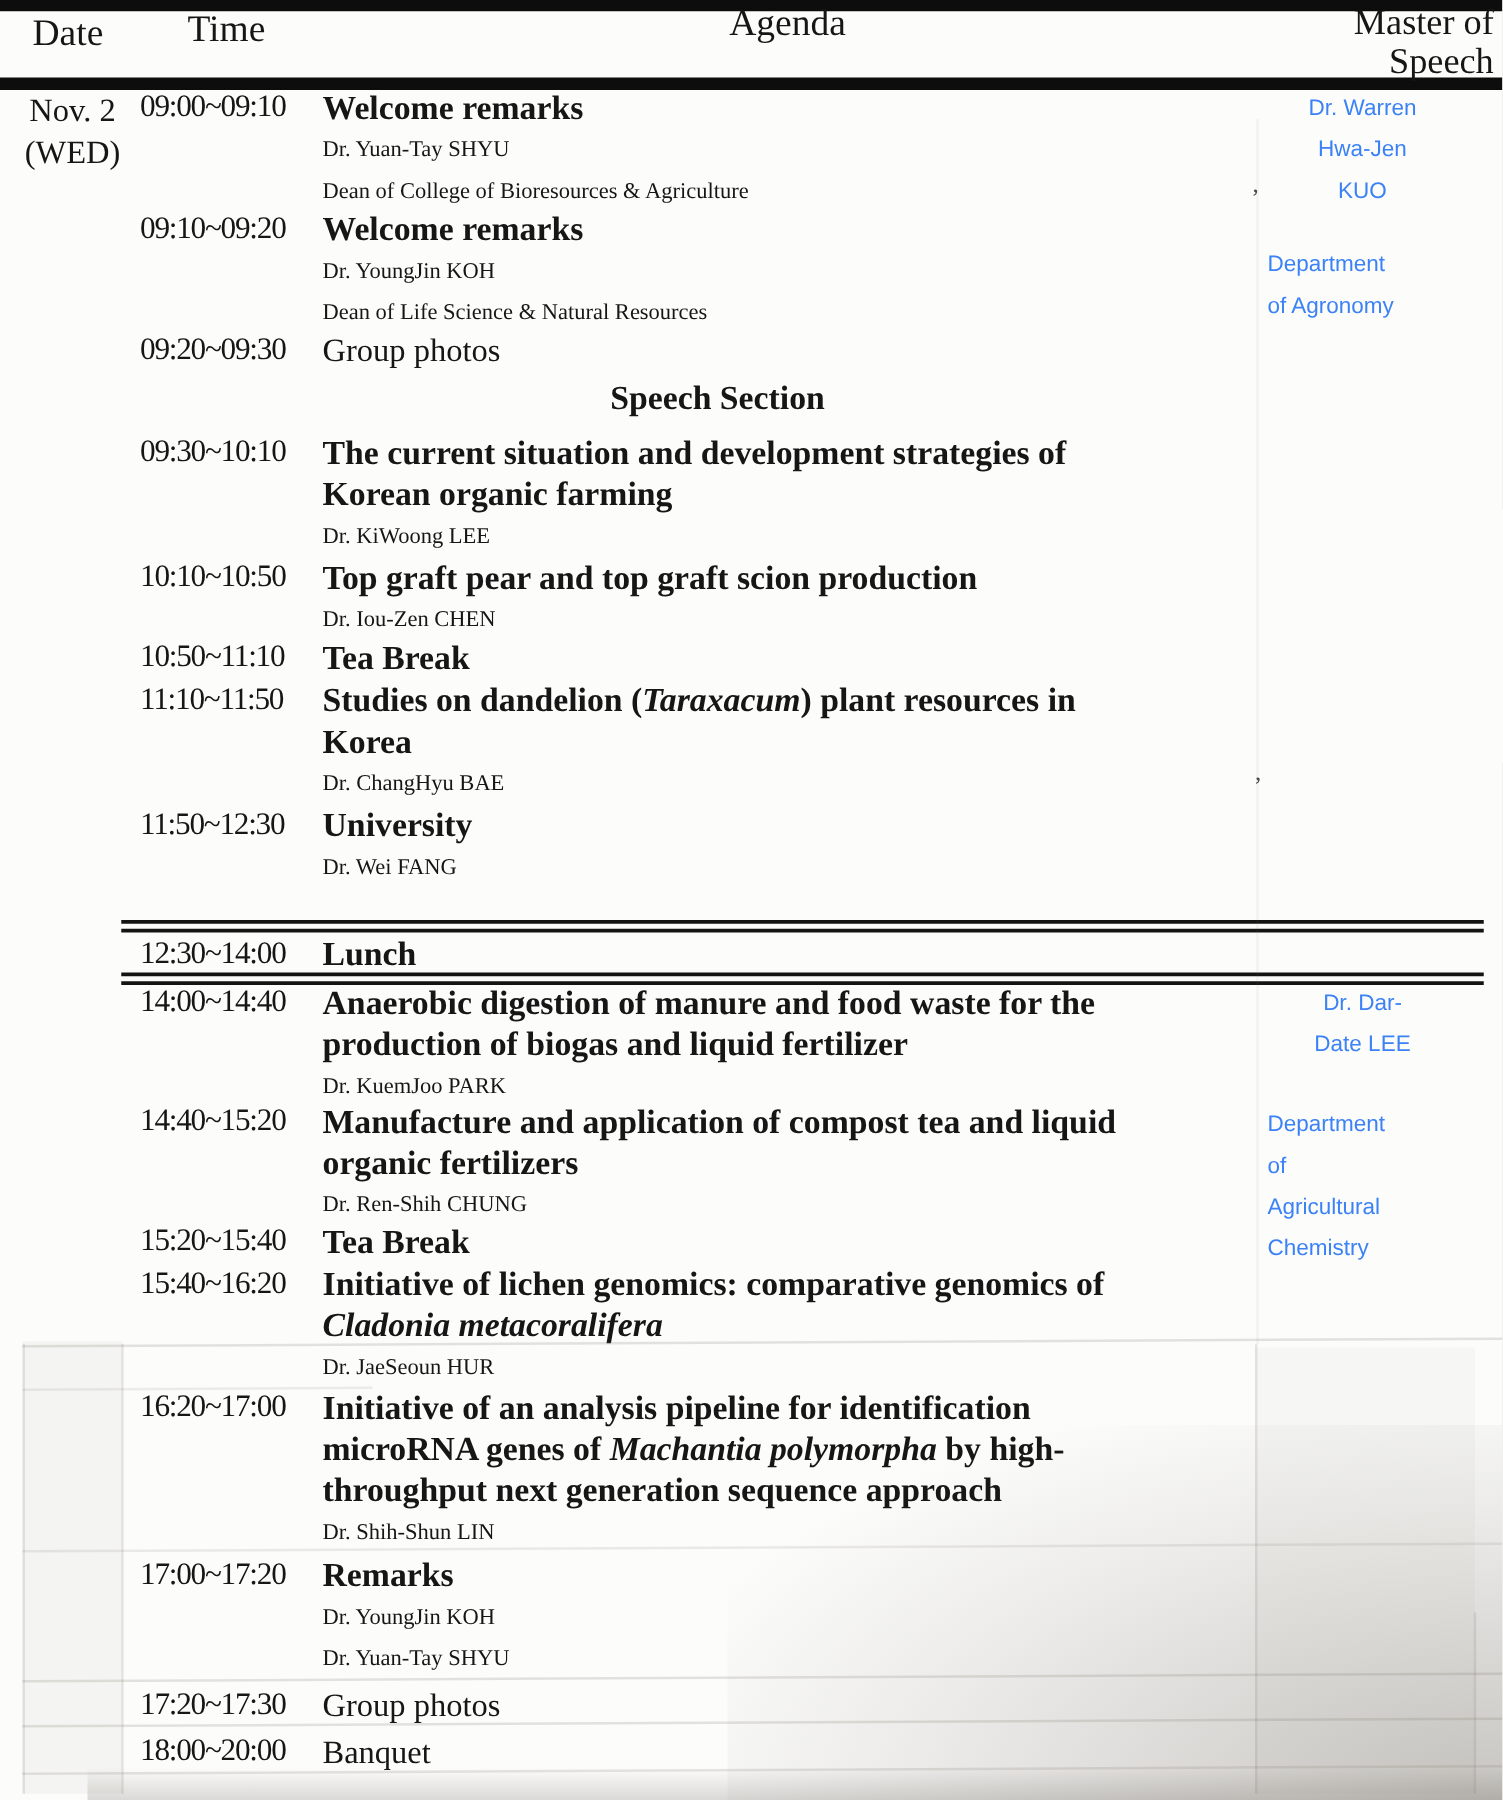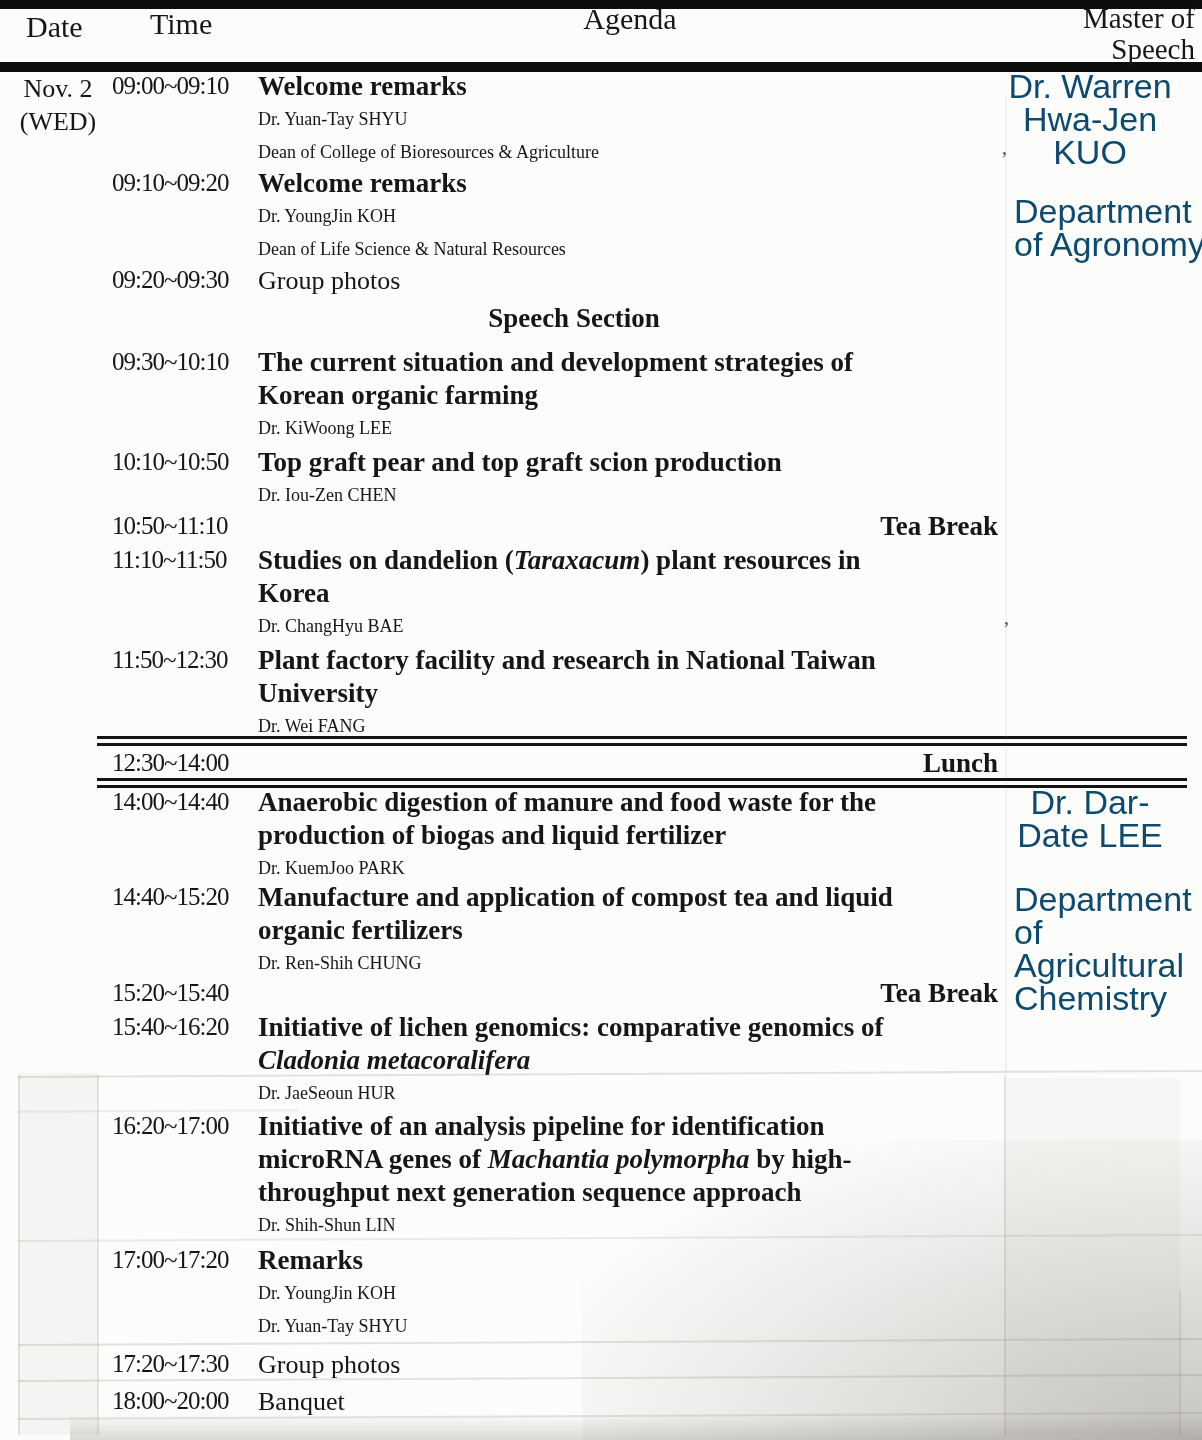--- a/index.html
+++ b/index.html
@@ -25,27 +25,27 @@
   
   .datecell{position:absolute;left:8px;top:72px;width:100px;text-align:center;
             font-size:26px;line-height:33px;white-space:nowrap;}
   .row{position:absolute;left:0;width:1202px;}
   .time{position:absolute;left:112px;top:2px;font-size:25px;letter-spacing:-1px;white-space:nowrap;}
   .agenda{position:absolute;left:258px;width:745px;}
   .agenda .t{font-weight:bold;font-size:27px;line-height:33px;white-space:nowrap;}
   .agenda .s{font-size:18px;line-height:33px;white-space:nowrap;}
   .agenda .p{font-size:26px;line-height:33px;white-space:nowrap;}
   .it{font-style:italic;}
-  .center-label{position:absolute;left:258px;width:740px;text-align:right;
+  .center-label{position:absolute;left:258px;width:740px;text-align:left;
                 font-weight:bold;font-size:27px;line-height:33px;}
   .section-label{position:absolute;left:0;width:1100px;text-align:center;
                  font-weight:bold;font-size:27px;line-height:33px;padding-left:24px;}
   
   .master{position:absolute;font-family:"Liberation Sans", sans-serif;
-          font-size:34px;line-height:33px;color:#0c4a6e;white-space:nowrap;}
+          font-size:18px;line-height:33px;color:#3b82f6;white-space:nowrap;}
   .m-center{left:995px;width:190px;text-align:center;}
   .m-left{left:1014px;width:190px;text-align:left;}
   
   .art{position:absolute;pointer-events:none;}
   .g-v{width:2px;background:rgba(125,118,106,0.16);}
   .g-h{height:2px;background:rgba(125,118,106,0.20);transform:rotate(-0.3deg);}
   .tick{font-size:20px;color:#4a4a4a;font-family:"Liberation Serif",serif;}
   .smudge-br{right:0;bottom:0;width:620px;height:300px;
      background:radial-gradient(ellipse at 100% 100%, rgba(96,90,80,0.34), rgba(96,90,80,0.10) 55%, rgba(96,90,80,0) 82%);}
   .bottom-band{left:70px;bottom:0;width:1132px;height:26px;
@@ -128,21 +128,20 @@
     <div class="agenda">
       <div class="t"><span>Studies on dandelion (</span><span class="it">Taraxacum</span><span>) plant resources in</span></div>
       <div class="t">Korea</div>
       <div class="s">Dr. ChangHyu BAE</div>
     </div>
   </div>
 
   <div class="row" style="top:644px">
     <span class="time">11:50~12:30</span>
     <div class="agenda">
-      <div class="t">Plant factory facility and research in National Taiwan</div>
       <div class="t">University</div>
       <div class="s">Dr. Wei FANG</div>
     </div>
   </div>
 
   <div class="dline" style="top:736px"></div>
   <div class="row" style="top:747px">
     <span class="time">12:30~14:00</span>
     <div class="center-label" style="top:0">Lunch</div>
   </div>

